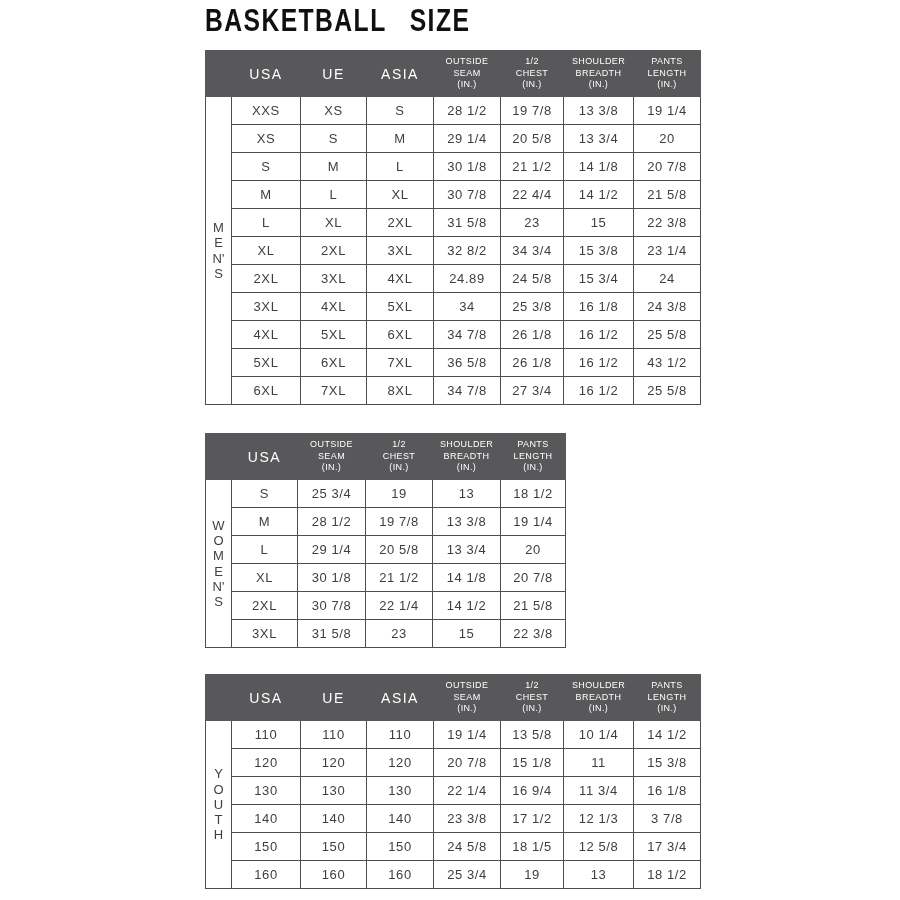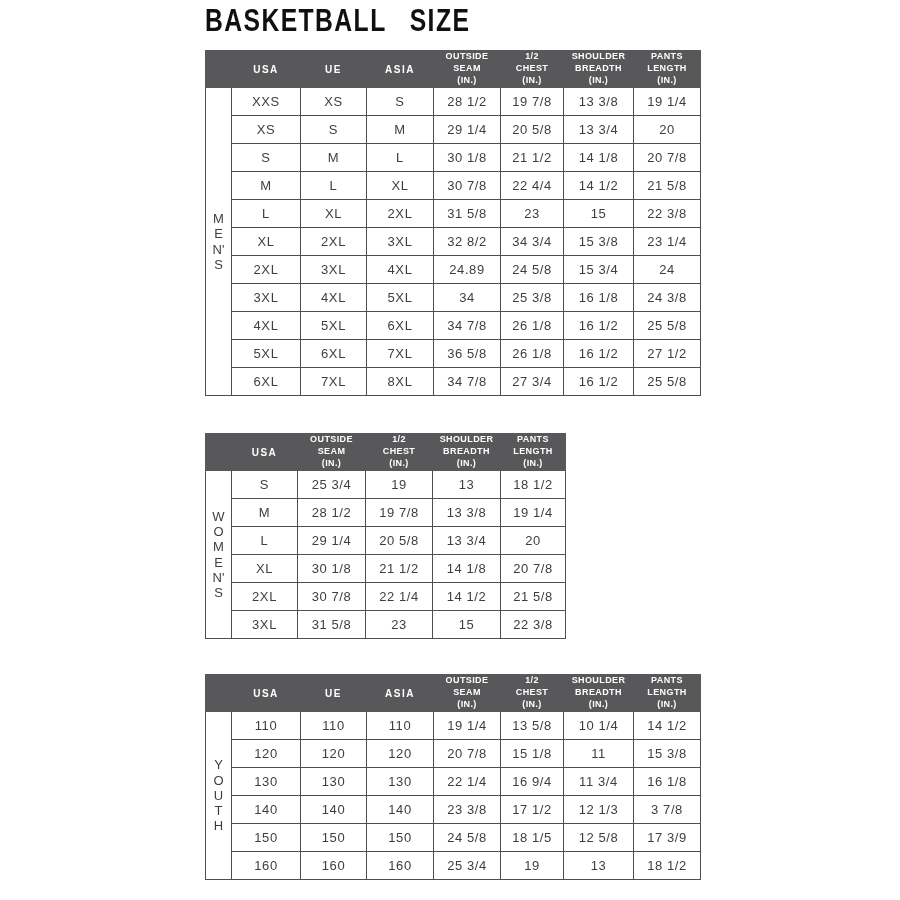--- a/index.html
+++ b/index.html
@@ -34,30 +34,30 @@
     position:absolute;
     border-collapse:collapse;
     table-layout:fixed;
   }
   #table-0{left:205px;top:50px;width:495px;}
   #table-1{left:205px;top:433px;width:360px;}
   #table-2{left:205px;top:674px;width:495px;}
   .size-table th{
     background:var(--header-bg);
     color:var(--header-text);
-    height:37px;
+    height:46px;
     border:1px solid var(--header-bg);
     outline:none;
-    font-weight:bold;
+    font-weight:normal;
     text-align:center;
     vertical-align:middle;
     padding:0;
   }
   .size-table th.hbig{
-    font-size:10px;
+    font-size:14px;
     letter-spacing:1.5px;
   }
   .size-table th.hsmall{
     font-size:9px;
     line-height:1.3;
     letter-spacing:0.4px;
     white-space:pre-line;
   }
   .size-table td{
     border:1px solid var(--border);
@@ -199,21 +199,21 @@
         <td>16 1/2</td>
         <td>25 5/8</td>
       </tr>
       <tr>
         <td>5XL</td>
         <td>6XL</td>
         <td>7XL</td>
         <td>36 5/8</td>
         <td>26 1/8</td>
         <td>16 1/2</td>
-        <td>27 1/2</td>
+        <td>43 1/2</td>
       </tr>
       <tr>
         <td>6XL</td>
         <td>7XL</td>
         <td>8XL</td>
         <td>34 7/8</td>
         <td>27 3/4</td>
         <td>16 1/2</td>
         <td>25 5/8</td>
       </tr>
@@ -372,21 +372,21 @@
         <td>12 1/3</td>
         <td>3 7/8</td>
       </tr>
       <tr>
         <td>150</td>
         <td>150</td>
         <td>150</td>
         <td>24 5/8</td>
         <td>18 1/5</td>
         <td>12 5/8</td>
-        <td>17 3/9</td>
+        <td>17 3/4</td>
       </tr>
       <tr>
         <td>160</td>
         <td>160</td>
         <td>160</td>
         <td>25 3/4</td>
         <td>19</td>
         <td>13</td>
         <td>18 1/2</td>
       </tr>

